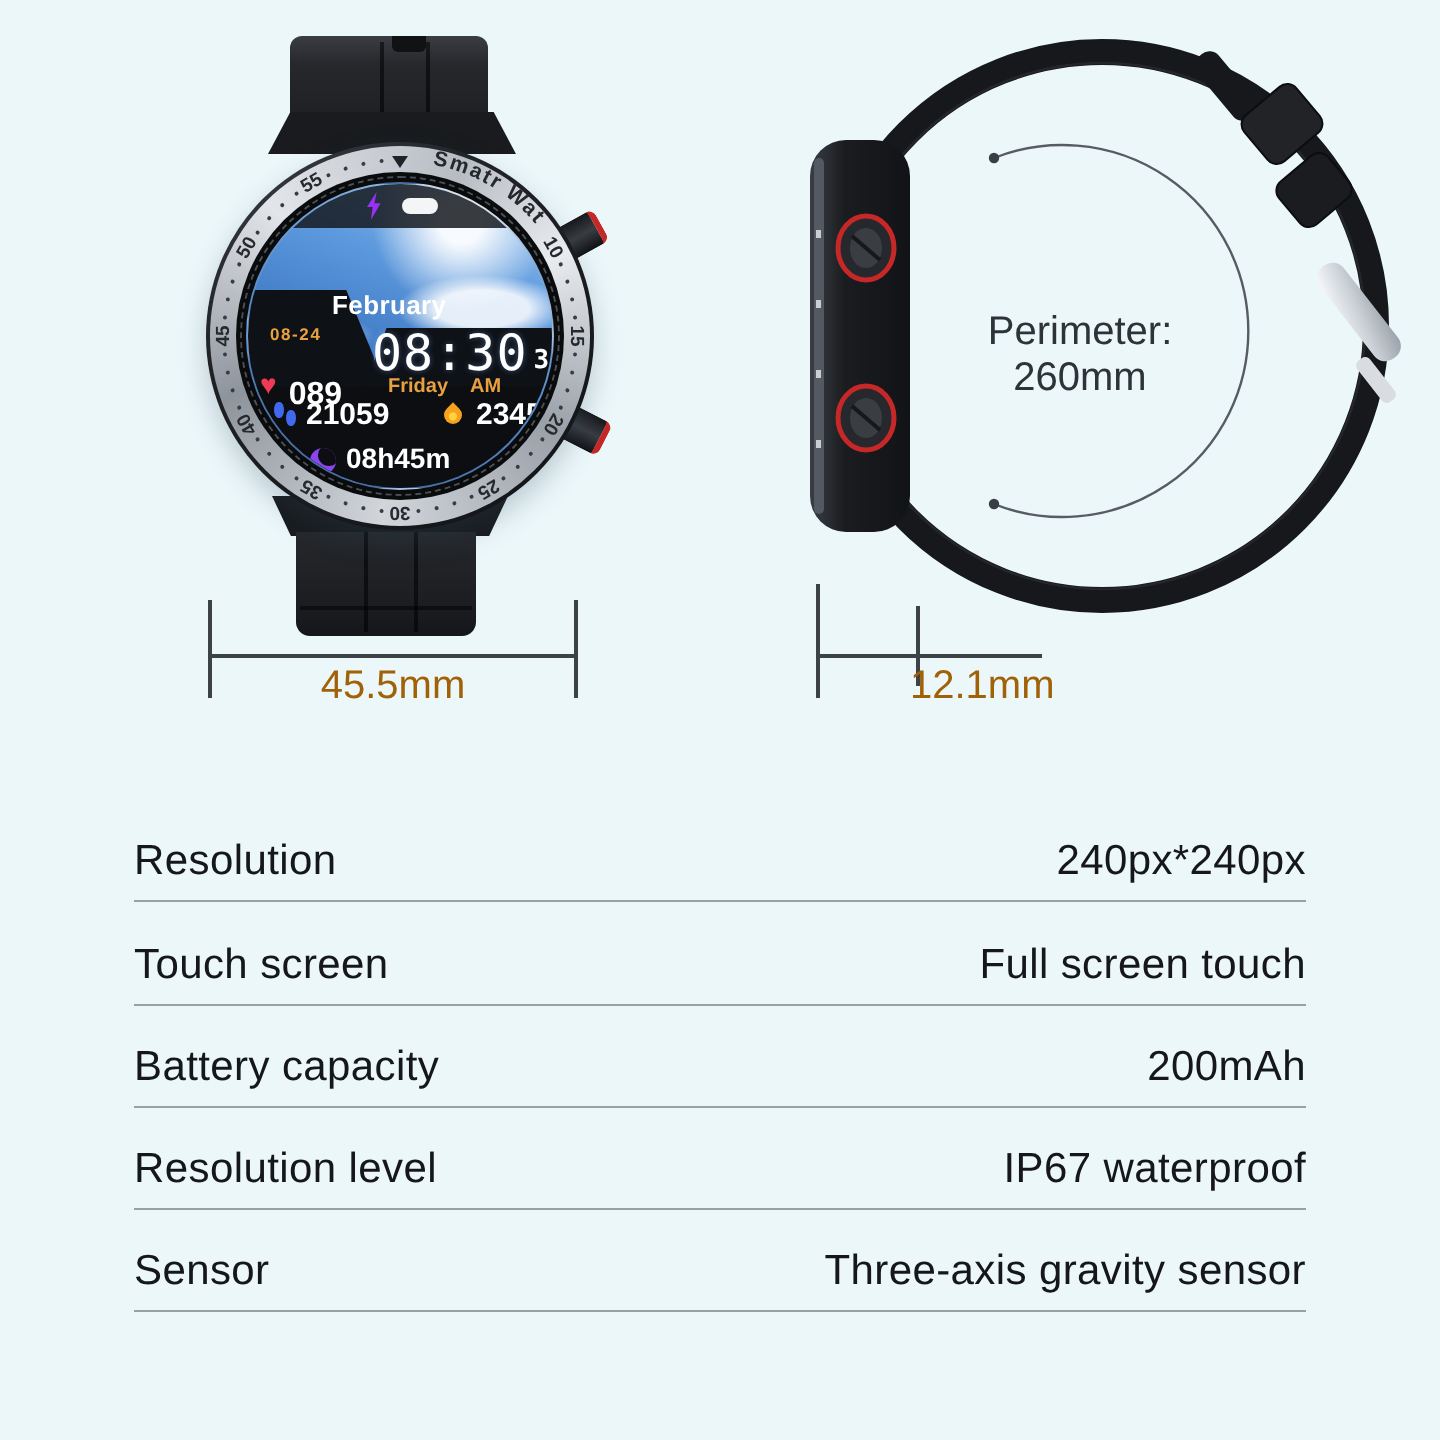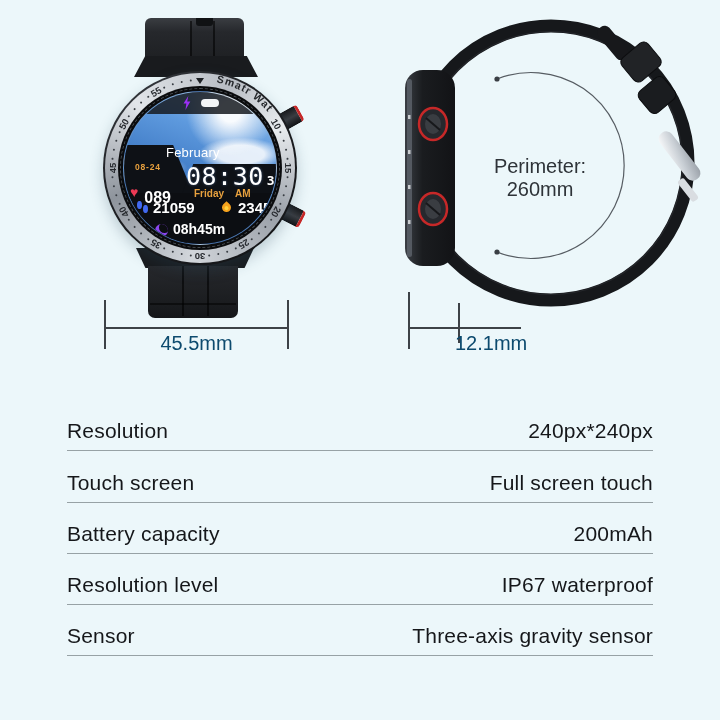--- a/index.html
+++ b/index.html
@@ -42,21 +42,21 @@
       radial-gradient(ellipse 30% 9% at 12% 50%, rgba(255,255,255,.55) 0 50%, rgba(255,255,255,0) 100%),
       linear-gradient(200deg,#a9cdf0 0%,#5e9ade 30%,#3e79c4 58%,#2e5fa3 82%,#27508a 100%);}
   .ov{position:absolute;}
   .ov-top{left:0;right:0;top:0;height:22px;background:rgba(22,26,32,.85);}
   .ov-left{left:0;top:53px;width:63px;bottom:0;background:#0e1116;clip-path:polygon(0 0,78% 0,100% 34%,100% 100%,0 100%);}
   .ov-time{left:58px;right:0;top:72px;height:30px;background:#0e1116;clip-path:polygon(12% 0,100% 0,100% 100%,0 100%);}
   .ov-bottom{left:0;right:0;top:101px;bottom:0;background:#0c0e12;}
   .status-row{left:0;right:0;top:2px;height:18px;display:flex;justify-content:center;align-items:center;gap:8px;}
   .bolt{width:11px;height:14px;background:#9b30f5;clip-path:polygon(62% 0,18% 54%,44% 54%,36% 100%,80% 40%,52% 40%);}
   .pill{width:18px;height:8.5px;background:#f3f5f7;border-radius:4.5px;}
-  .scr-month{left:4px;top:53px;font-size:13px;font-weight:400;color:#ffffff;letter-spacing:.2px;padding-left:38px;}
+  .scr-month{left:4px;top:53px;font-size:13px;font-weight:700;color:#ffffff;letter-spacing:.2px;padding-left:38px;}
   .scr-day{left:11px;top:70px;font-size:8.5px;font-weight:bold;color:#e8a13e;letter-spacing:.8px;}
   .scr-heart-row{left:6px;top:85px;display:flex;align-items:center;gap:6px;}
   .heart{color:#ee3a55;font-size:14px;line-height:12px;}
   .scr-heart-val{font-size:16px;font-weight:bold;color:#fff;margin-top:12px;}
   .scr-time-row{left:62px;top:74px;display:flex;align-items:flex-end;}
   .scr-time{font-family:"DejaVu Sans Mono",monospace;font-size:25px;line-height:22px;font-weight:normal;color:#fff;letter-spacing:.5px;text-shadow:0 0 3px rgba(130,180,255,.4);}
   .scr-sec{font-family:"DejaVu Sans Mono",monospace;font-size:13px;font-weight:bold;color:#fff;margin-left:3px;line-height:14px;}
   .scr-wd-row{left:70px;top:96px;display:flex;gap:11px;font-size:10px;font-weight:bold;color:#e8a13e;}
   .metric{display:flex;align-items:center;gap:5px;font-size:15px;font-weight:bold;color:#fff;}
   .m-steps{left:13px;top:107px;}
@@ -66,21 +66,21 @@
   .foot::before,.foot::after{content:"";position:absolute;width:4.5px;height:8px;border-radius:50%;background:#4169f0;}
   .foot::before{left:0;top:0;}
   .foot::after{left:6px;top:4px;}
   .flame{position:relative;width:9px;height:9px;background:#f6a21d;border-radius:0 50% 50% 50%;transform:rotate(45deg);margin:0 2px;}
   .flame::after{content:"";position:absolute;left:2.5px;top:3px;width:4px;height:4px;border-radius:50%;background:#ffd23e;}
   .moon{position:relative;width:13px;height:13px;border-radius:50%;background:#8b46f0;overflow:hidden;}
   .moon::after{content:"";position:absolute;left:4px;top:-2px;width:11px;height:11px;border-radius:50%;background:#0c0e12;}
 
   
   .dim{background:#3d4247;}
-  .dimtext{color:#0c4a6e;font-size:20px;}
+  .dimtext{color:#a16207;font-size:20px;}
   .w-tick1{left:104px;top:300px;width:2px;height:49px;}
   .w-tick2{left:287px;top:300px;width:2px;height:49px;}
   .w-line{left:104px;top:327px;width:185px;height:2px;}
   .w-label{left:104px;top:332px;width:185px;text-align:center;}
   .t-tick1{left:408px;top:292px;width:2px;height:57px;}
   .t-tick2{left:458px;top:303px;width:2px;height:40px;}
   .t-line{left:408px;top:327px;width:113px;height:2px;}
   .t-label{left:455px;top:332px;}
 
   

